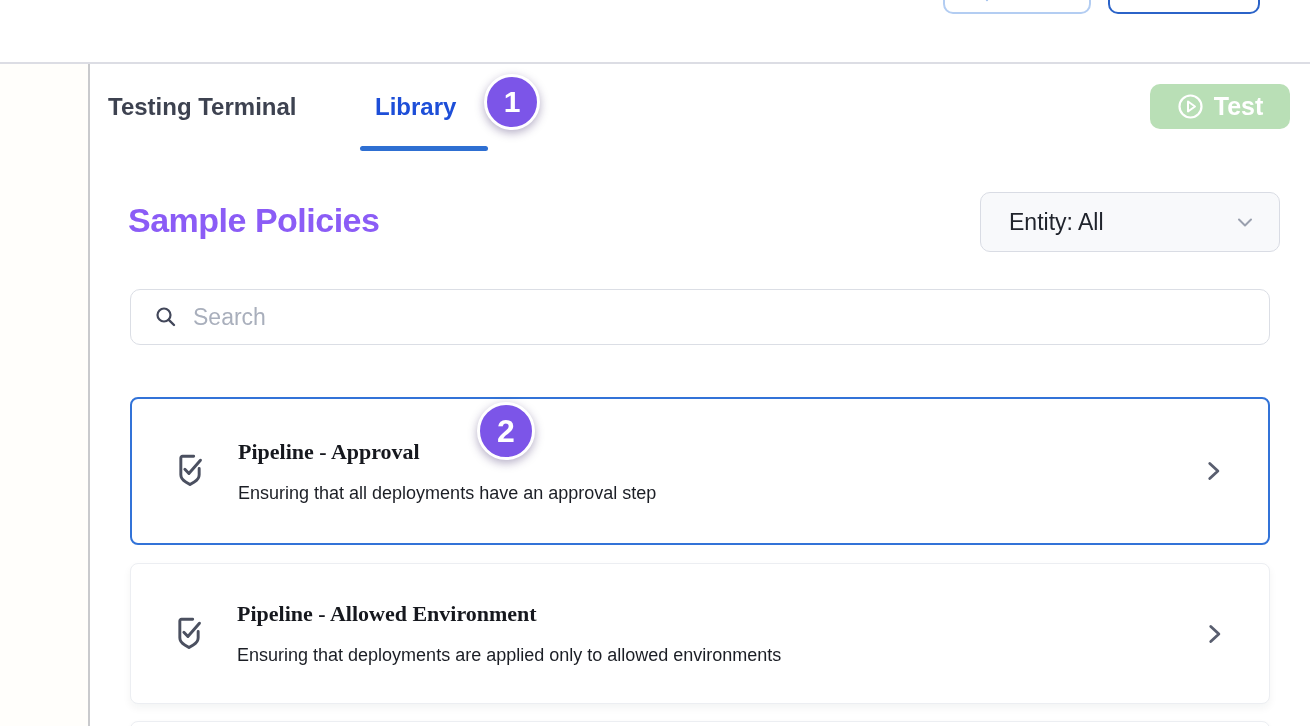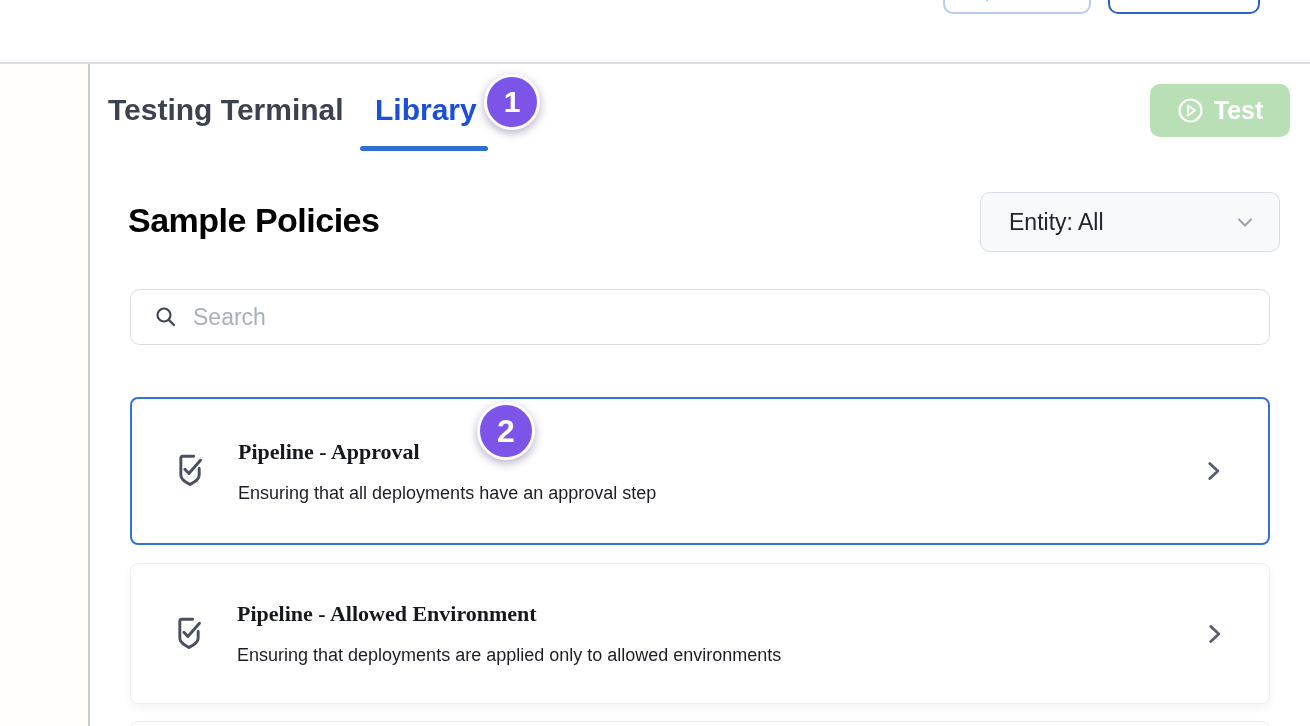--- a/index.html
+++ b/index.html
@@ -19,46 +19,46 @@
   }
   .save-btn { left:943px; width:148px; border:2px solid #b3cdf2; color:#a9c6ef; }
   .discard-btn { left:1108px; width:152px; border:2.5px solid #2b63c8; color:#2b63c8; }
 
   
   .h-divider { position:absolute; left:0; top:62px; width:1310px; height:2px; background:#dcdde4; }
   .left-strip { position:absolute; left:0; top:64px; width:88px; height:662px; background:#fffefb; }
   .v-divider { position:absolute; left:88px; top:64px; width:2px; height:662px; background:#c9cacd; }
 
   
-  .tab { position:absolute; top:93px; font-size:30px; cursor:pointer; white-space:nowrap; }
+  .tab { position:absolute; top:93px; font-size:24px; cursor:pointer; white-space:nowrap; }
   .tab-inactive { left:108px; color:#3d4250; font-weight:600; }
   .tab-active { left:375px; color:#1d4ed8; font-weight:700; }
   .tab-underline { position:absolute; left:360px; top:146px; width:128px; height:5px;
     background:#2e6fd2; border-radius:3px; }
 
   
   .badge {
     position:absolute; display:flex; align-items:center; justify-content:center;
     background:#7c55e8; color:#fff; border:3px solid #ffffff; border-radius:50%;
     box-shadow:0 3px 10px rgba(40,20,90,.35); font-weight:700;
   }
   .badge-1 { left:484px; top:74px; width:56px; height:56px; font-size:30px; }
   .badge-2 { left:477px; top:402px; width:58px; height:58px; font-size:32px; z-index:5; }
 
   
   .test-btn {
-    position:absolute; left:1150px; top:84px; width:140px; height:53px;
+    position:absolute; left:1150px; top:84px; width:140px; height:45px;
     background:#b9dfb6; border:none; border-radius:10px; color:#fff;
     font-size:25px; font-weight:700; display:flex; align-items:center;
     justify-content:center; gap:10px; cursor:pointer;
   }
 
   
   .page-title { position:absolute; left:128px; top:201px; font-size:34px; font-weight:700;
-    color:#000000; letter-spacing:-0.5px; }
+    color:#8b5cf6; letter-spacing:-0.5px; }
   .entity-filter {
     position:absolute; left:980px; top:192px; width:300px; height:60px;
     background:#f8f9fb; border:1.5px solid #d9dce4; border-radius:10px;
     display:flex; align-items:center; justify-content:space-between;
     padding:0 22px 0 28px; cursor:pointer;
   }
   .entity-filter span { font-size:23px; font-weight:500; color:#20242c; }
 
   
   .search-box {

